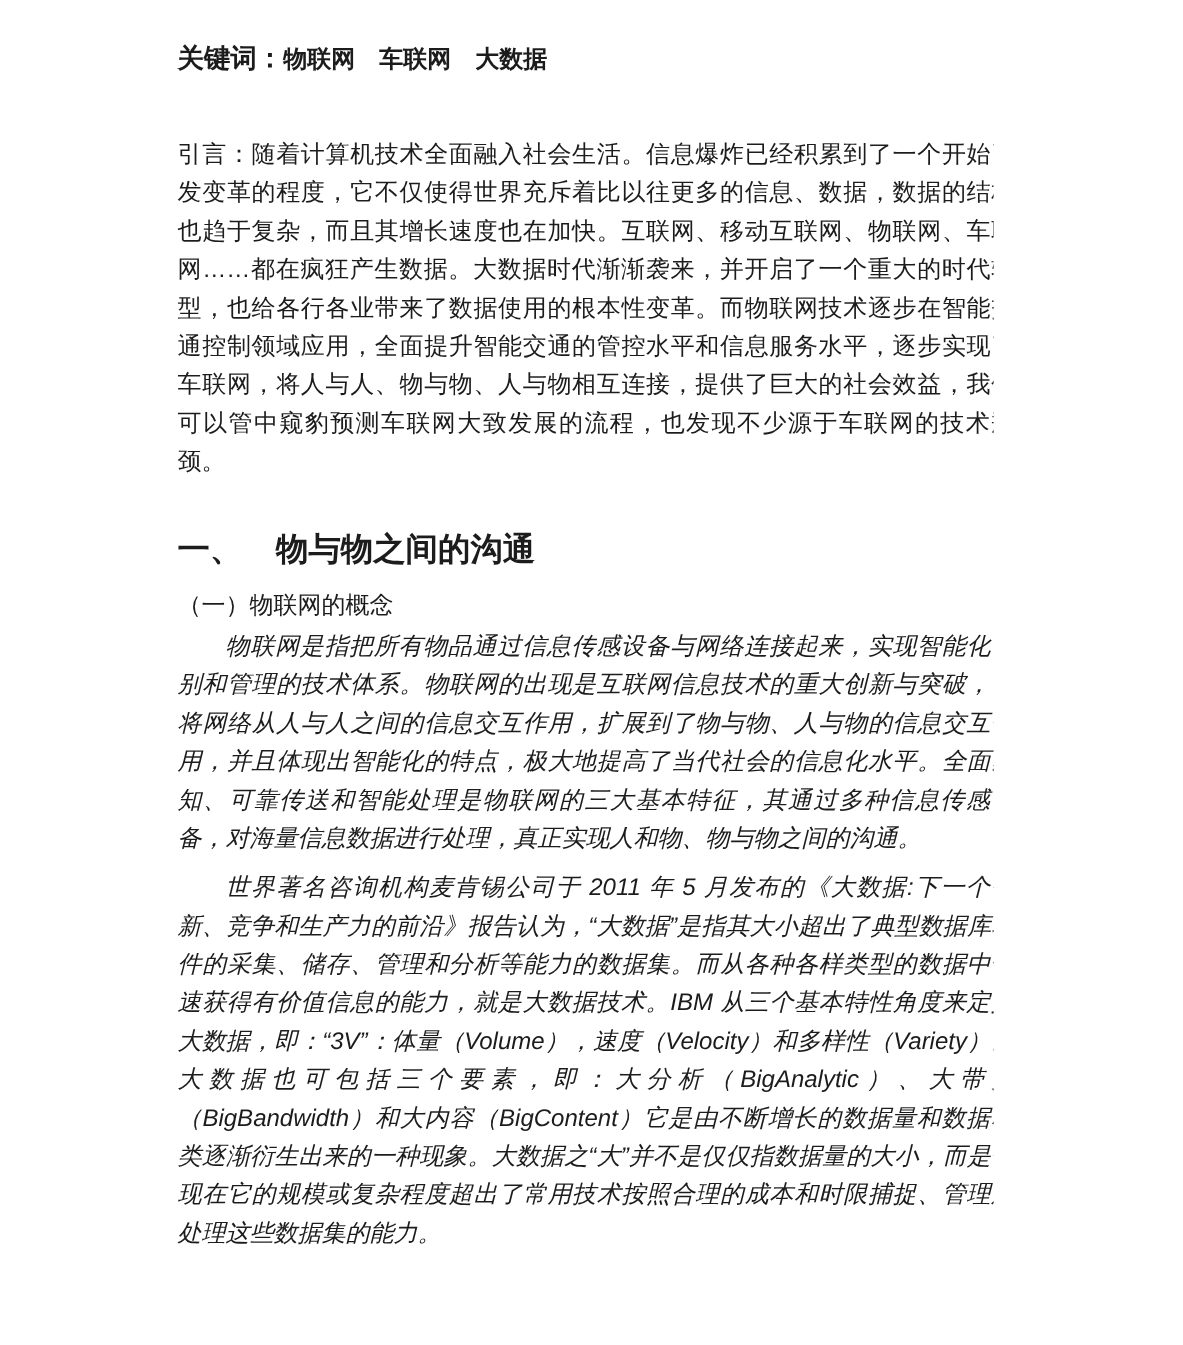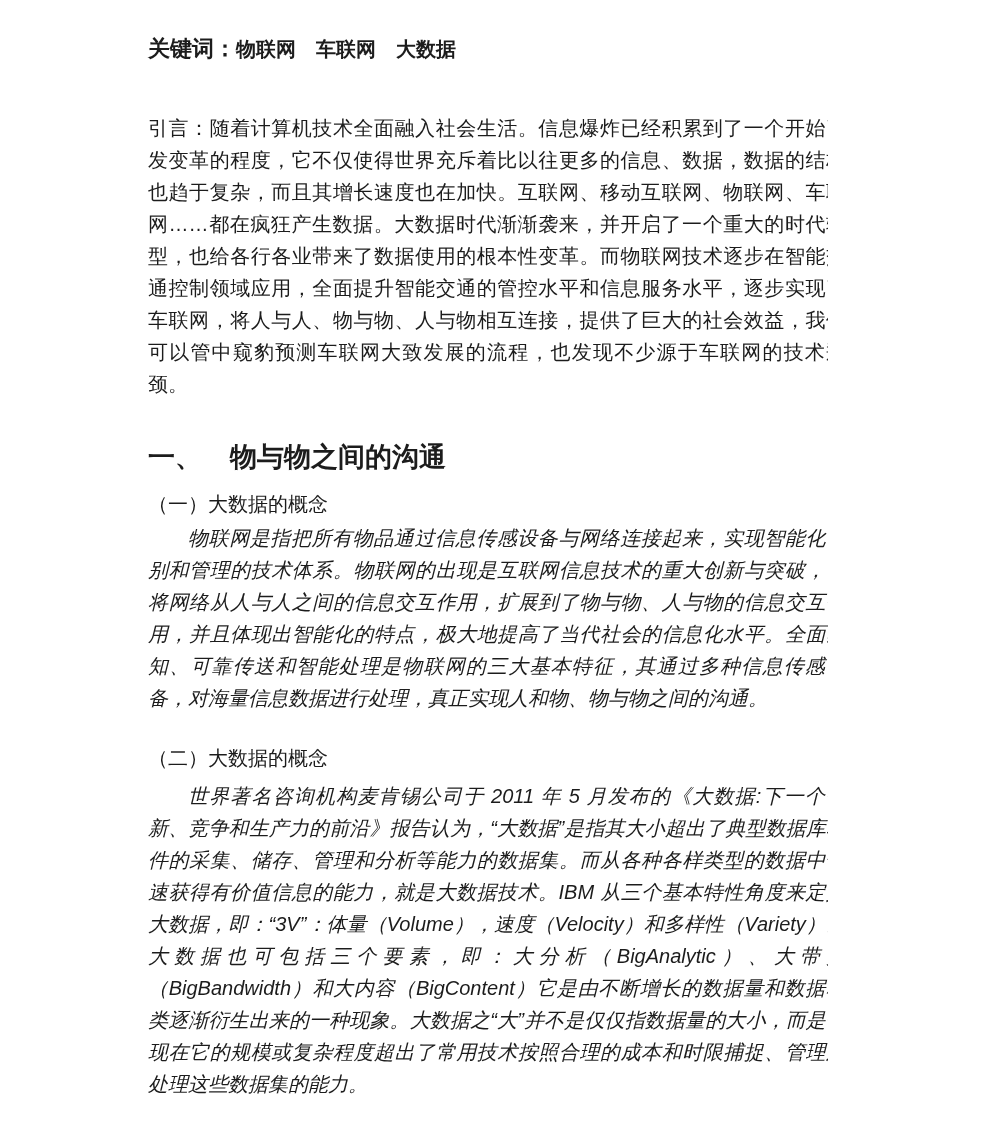--- a/index.html
+++ b/index.html
@@ -81,20 +81,19 @@
 
     <div class="keywords"><span class="kw-label">关键词：</span><span class="kw-words">物联网　车联网　大数据</span></div>
 
     <p class="body-text intro">引言：随着计算机技术全面融入社会生活。信息爆炸已经积累到了一个开始引发变革的程度，它不仅使得世界充斥着比以往更多的信息、数据，数据的结构也趋于复杂，而且其增长速度也在加快。互联网、移动互联网、物联网、车联网……都在疯狂产生数据。大数据时代渐渐袭来，并开启了一个重大的时代转型，也给各行各业带来了数据使用的根本性变革。而物联网技术逐步在智能交通控制领域应用，全面提升智能交通的管控水平和信息服务水平，逐步实现了车联网，将人与人、物与物、人与物相互连接，提供了巨大的社会效益，我们可以管中窥豹预测车联网大致发展的流程，也发现不少源于车联网的技术瓶颈。</p>
 
     <div class="h1">
       <span class="h1-number">一、</span>
       <span class="h1-title">物与物之间的沟通</span>
     </div>
 
-    <p class="sub-heading sub-1">（一）大数据的概念</p>
+    <p class="sub-heading sub-1">（一）物联网的概念</p>
     <p class="body-text indent para-1">物联网是指把所有物品通过信息传感设备与网络连接起来，实现智能化识别和管理的技术体系。物联网的出现是互联网信息技术的重大创新与突破，它将网络从人与人之间的信息交互作用，扩展到了物与物、人与物的信息交互作用，并且体现出智能化的特点，极大地提高了当代社会的信息化水平。全面感知、可靠传送和智能处理是物联网的三大基本特征，其通过多种信息传感设备，对海量信息数据进行处理，真正实现人和物、物与物之间的沟通。</p>
 
-    <p class="sub-heading sub-2">（二）大数据的概念</p>
     <p class="body-text indent para-2">世界著名咨询机构麦肯锡公司于 2011 年 5 月发布的《大数据:下一个创新、竞争和生产力的前沿》报告认为，“大数据”是指其大小超出了典型数据库软件的采集、储存、管理和分析等能力的数据集。而从各种各样类型的数据中快速获得有价值信息的能力，就是大数据技术。IBM 从三个基本特性角度来定义大数据，即：“3V”：体量（Volume），速度（Velocity）和多样性（Variety）。大数据也可包括三个要素，即：大分析（BigAnalytic）、大带宽（BigBandwidth）和大内容（BigContent）它是由不断增长的数据量和数据种类逐渐衍生出来的一种现象。大数据之“大”并不是仅仅指数据量的大小，而是体现在它的规模或复杂程度超出了常用技术按照合理的成本和时限捕捉、管理及处理这些数据集的能力。</p>
 
   </div>
 </div>
 
 </body></html>

